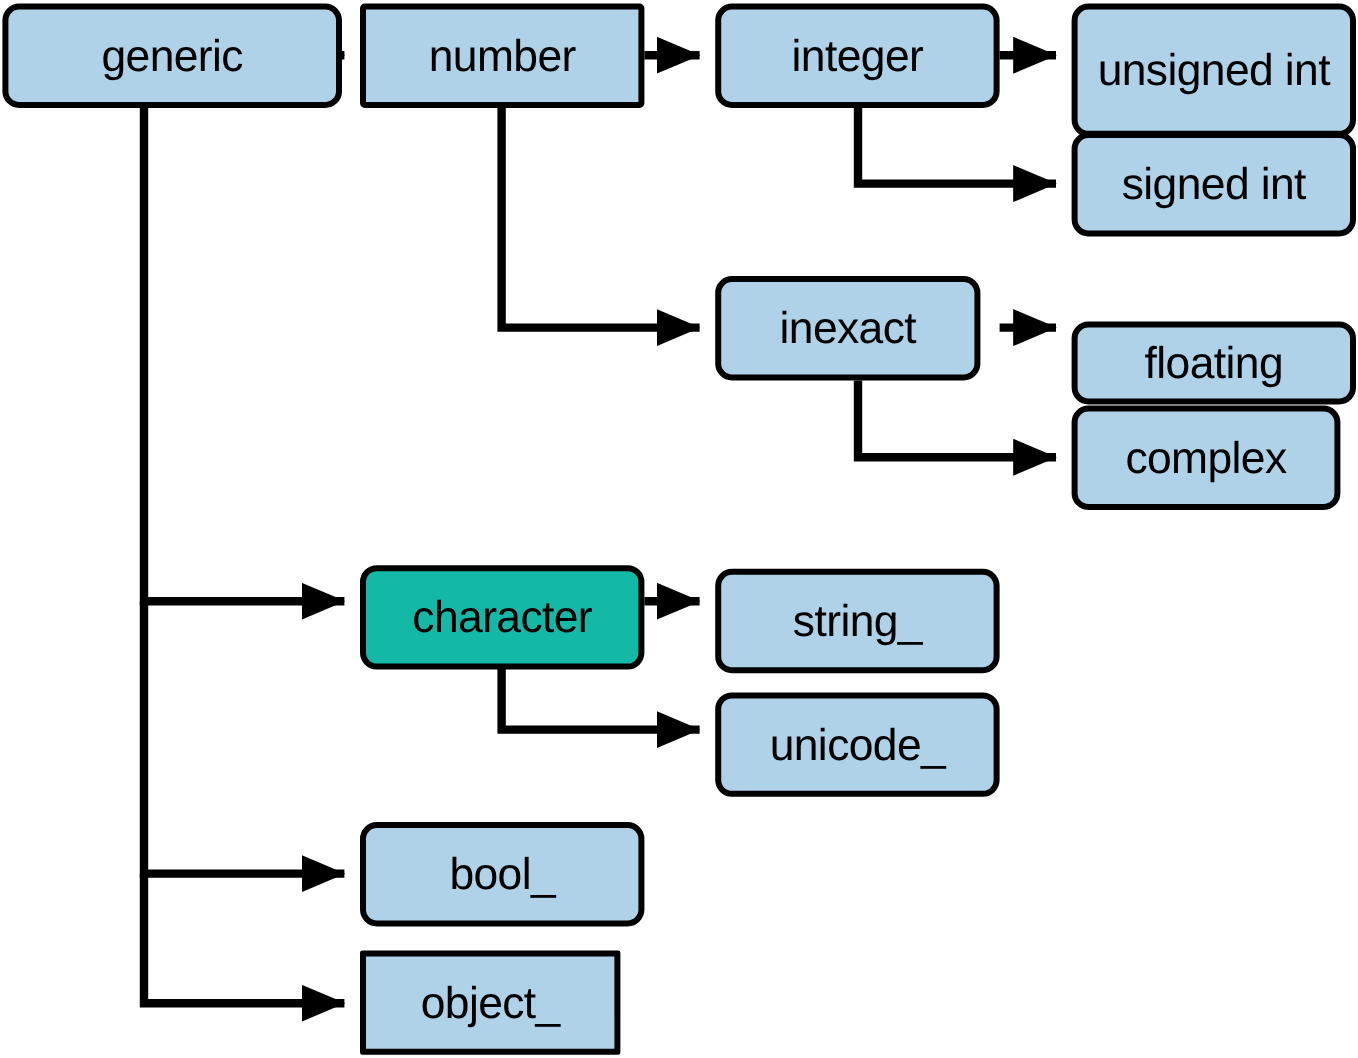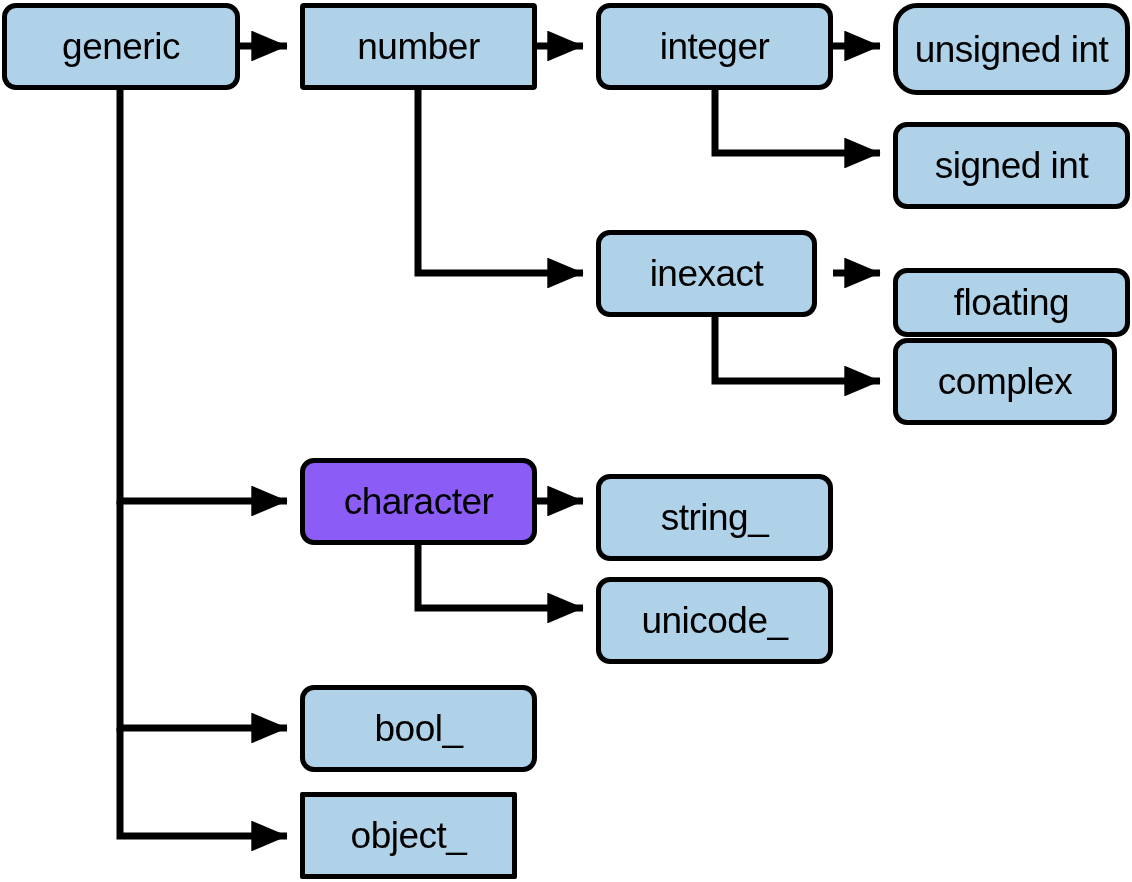--- a/index.html
+++ b/index.html
@@ -77,45 +77,45 @@
 
       <path d="M 715,317 L 715,381 L 880,381" marker-end="url(#arrowhead)"></path>
 
       <path d="M 537,501 L 583,501" marker-end="url(#arrowhead)"></path>
 
       <path d="M 418,545 L 418,608 L 583,608" marker-end="url(#arrowhead)"></path>
     </g>
   </svg>
 
   <div id="node-layer">
-      <div class="node" style="left: 2px; top: 3px; width: 238px; height: 87px; background: rgb(176, 210, 232); border-color: rgb(0, 0, 0); border-width: 5px; border-radius: 14px;">
+      <div class="node" style="left: 2px; top: 3px; width: 283px; height: 87px; background: rgb(176, 210, 232); border-color: rgb(0, 0, 0); border-width: 5px; border-radius: 14px;">
         <span class="node-label" style="font-size: 37px;">generic</span>
       </div>
       <div class="node" style="left: 300px; top: 3px; width: 237px; height: 87px; background: rgb(176, 210, 232); border-color: rgb(0, 0, 0); border-width: 5px; border-radius: 4px;">
         <span class="node-label" style="font-size: 37px;">number</span>
       </div>
       <div class="node" style="left: 596px; top: 3px; width: 237px; height: 87px; background: rgb(176, 210, 232); border-color: rgb(0, 0, 0); border-width: 5px; border-radius: 14px;">
         <span class="node-label" style="font-size: 37px;">integer</span>
       </div>
-      <div class="node" style="left: 893px; top: 3px; width: 237px; height: 92px; background: rgb(176, 210, 232); border-color: rgb(0, 0, 0); border-width: 5px; border-radius: 24px;">
+      <div class="node" style="left: 893px; top: 3px; width: 237px; height: 111px; background: rgb(176, 210, 232); border-color: rgb(0, 0, 0); border-width: 5px; border-radius: 14px;">
         <span class="node-label" style="font-size: 37px;">unsigned int</span>
       </div>
-      <div class="node" style="left: 893px; top: 110px; width: 237px; height: 87px; background: rgb(176, 210, 232); border-color: rgb(0, 0, 0); border-width: 5px; border-radius: 14px; margin-top: 12px;">
+      <div class="node" style="left: 893px; top: 110px; width: 237px; height: 87px; background: rgb(176, 210, 232); border-color: rgb(0, 0, 0); border-width: 5px; border-radius: 14px;">
         <span class="node-label" style="font-size: 37px;">signed int</span>
       </div>
       <div class="node" style="left: 596px; top: 230px; width: 221px; height: 87px; background: rgb(176, 210, 232); border-color: rgb(0, 0, 0); border-width: 5px; border-radius: 14px;">
         <span class="node-label" style="font-size: 37px;">inexact</span>
       </div>
       <div class="node" style="left: 893px; top: 230px; width: 237px; height: 69px; background: rgb(176, 210, 232); border-color: rgb(0, 0, 0); border-width: 5px; border-radius: 14px; margin-top: 38px;">
         <span class="node-label" style="font-size: 37px;">floating</span>
       </div>
       <div class="node" style="left: 893px; top: 338px; width: 224px; height: 87px; background: rgb(176, 210, 232); border-color: rgb(0, 0, 0); border-width: 5px; border-radius: 14px;">
         <span class="node-label" style="font-size: 37px;">complex</span>
       </div>
-      <div class="node" style="left: 300px; top: 458px; width: 237px; height: 87px; background: #8b5cf6; border-color: rgb(0, 0, 0); border-width: 5px; border-radius: 14px; text-align: right;">
+      <div class="node" style="left: 300px; top: 471px; width: 237px; height: 87px; background: #14b8a6; border-color: rgb(0, 0, 0); border-width: 5px; border-radius: 14px; text-align: right;">
         <span class="node-label" style="font-size: 37px;">character</span>
       </div>
       <div class="node" style="left: 596px; top: 458px; width: 237px; height: 87px; background: rgb(176, 210, 232); border-color: rgb(0, 0, 0); border-width: 5px; border-radius: 14px; margin-top: 16px;">
         <span class="node-label" style="font-size: 37px;">string_</span>
       </div>
       <div class="node" style="left: 596px; top: 565px; width: 237px; height: 87px; background: rgb(176, 210, 232); border-color: rgb(0, 0, 0); border-width: 5px; border-radius: 14px; margin-top: 12px;">
         <span class="node-label" style="font-size: 37px;">unicode_</span>
       </div>
       <div class="node" style="left: 300px; top: 685px; width: 237px; height: 87px; background: rgb(176, 210, 232); border-color: rgb(0, 0, 0); border-width: 5px; border-radius: 14px; justify-content: center;">
         <span class="node-label" style="font-size: 37px;">bool_</span>

